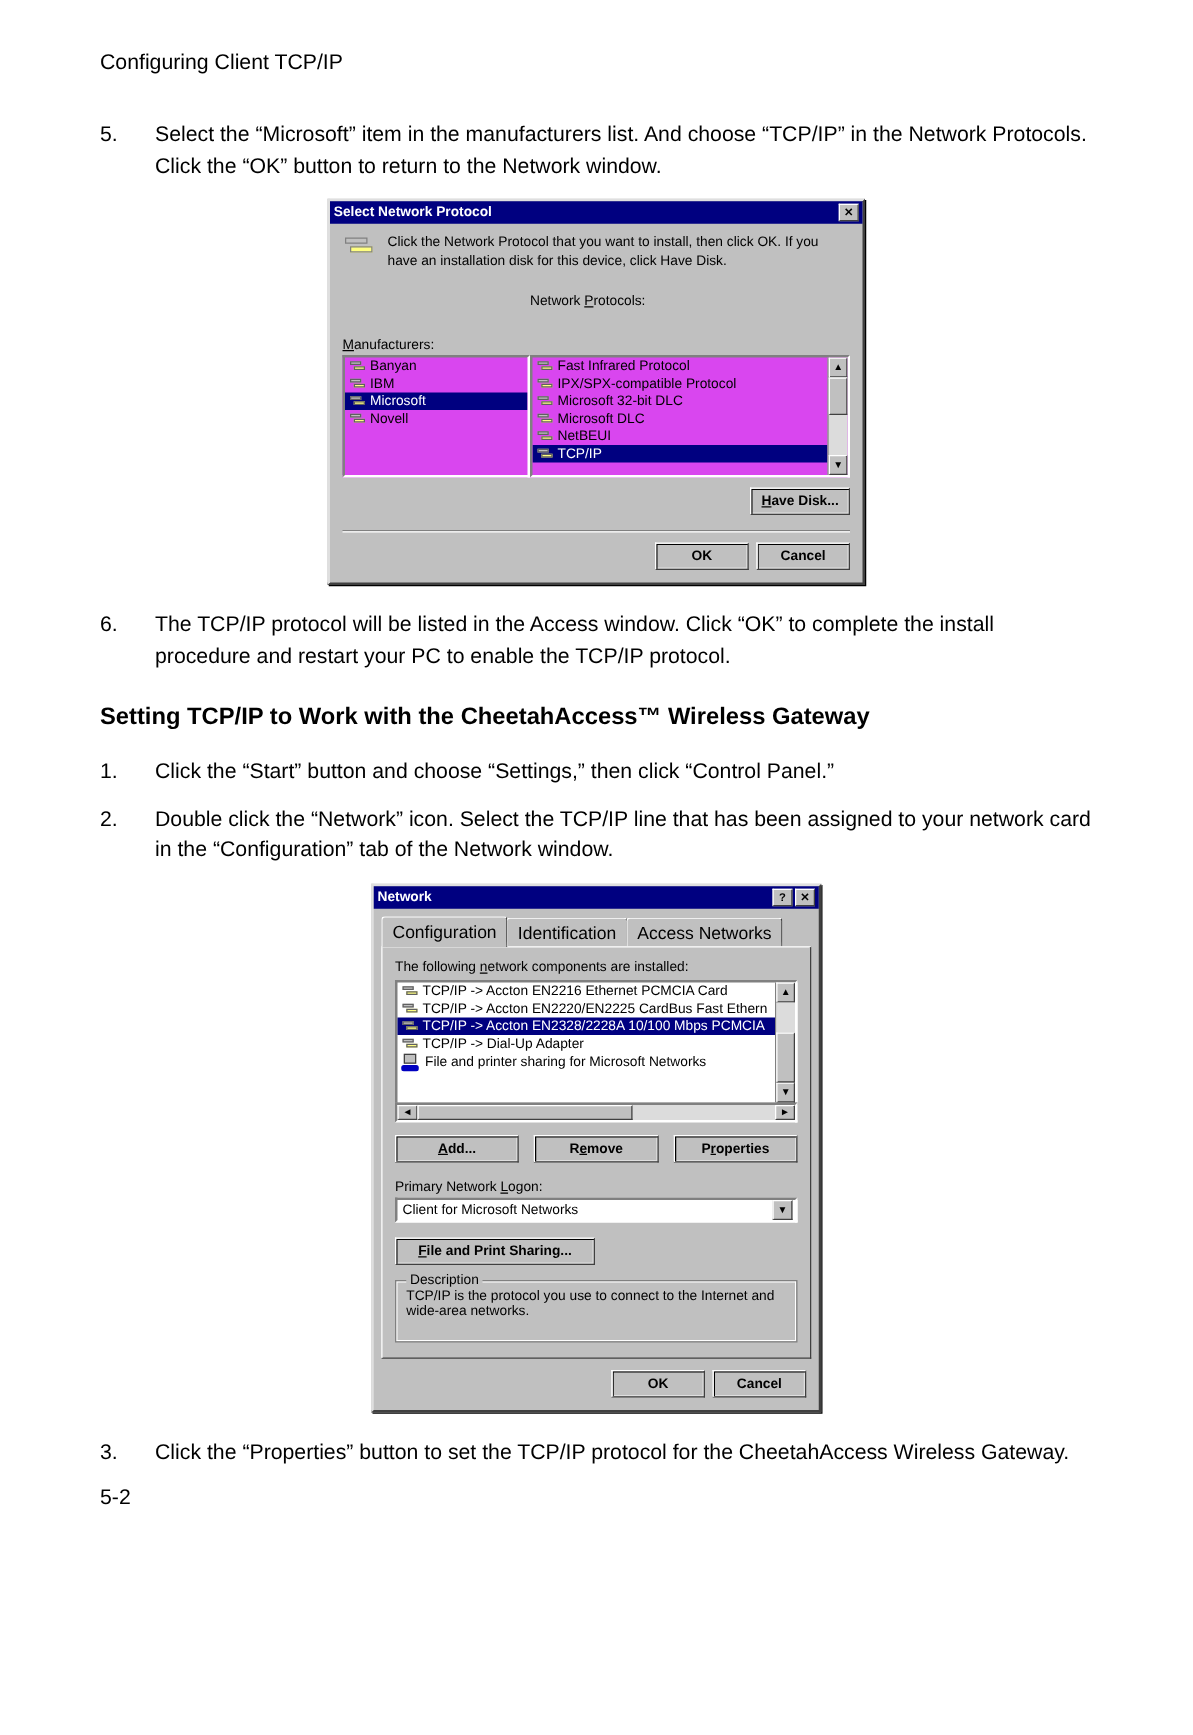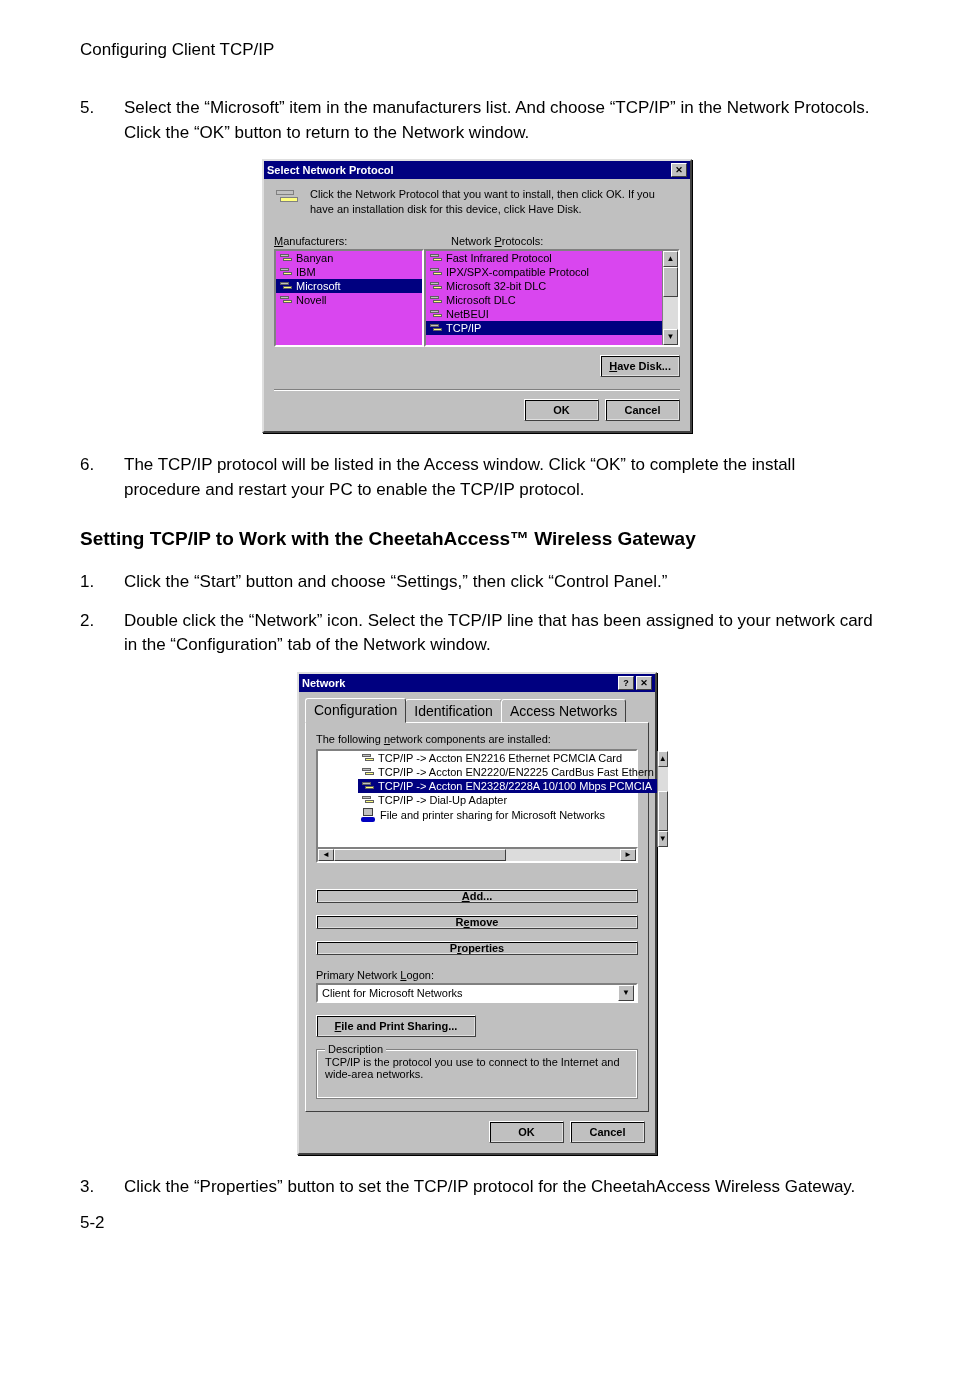--- a/index.html
+++ b/index.html
@@ -78,21 +78,21 @@
   }
   .dlg-body { padding: 8px 10px 10px 10px; }
   .intro-row { display: flex; align-items: flex-start; gap: 10px; margin-bottom: 18px; }
   .proto-icon {
     width: 26px; height: 20px; position: relative; flex-shrink: 0;
   }
   .proto-icon .bar1 { position:absolute; top:3px; left:2px; width:18px; height:5px; background:#c0c0c0; border:1px solid #808080; }
   .proto-icon .bar2 { position:absolute; top:10px; left:6px; width:18px; height:5px; background:#ffff80; border:1px solid #808080; }
   .intro-text { line-height: 1.35; }
   .columns-labels { display:flex; margin-bottom: 2px; }
-  .col-label-left { width: 177px; }
+  .col-label-left { width: 150px; margin-top: 35px; }
   .col-label-right { flex:1; }
   .u { text-decoration: underline; }
   .two-lists { display:flex; gap: 0; }
   .listbox {
     background:#d946ef;
     border: 2px solid;
     border-color: #808080 #fff #fff #808080;
     height: 98px;
     overflow: hidden;
     position: relative;
@@ -152,33 +152,33 @@
   .tab.active { border-bottom-color:#c0c0c0; z-index:2; padding-bottom:4px; }
   .tab-panel {
     margin:0 6px 6px 6px;
     border:1px solid; border-color:#fff #404040 #404040 #fff;
     padding:10px 10px 12px 10px;
     position:relative; top:-1px; background:#c0c0c0;
   }
   .components-box {
     background:#fff;
     border:2px solid; border-color:#808080 #fff #fff #808080;
-    height:100px; display:flex;padding-left:40px;
+    height:100px; display:flex;
   }
   .hscroll {
     height:16px; background:#c0c0c0;
     border:2px solid; border-color:#808080 #fff #fff #808080;
     display:flex; margin-top:-2px;
   }
   .hsb-btn { width:16px; background:#c0c0c0; border:1px solid; border-color:#fff #404040 #404040 #fff;
     display:flex;align-items:center;justify-content:center; font-size:8px;}
   .hsb-track { flex:1; background:#dcdcdc; position:relative;}
   .hsb-thumb { position:absolute; top:0; bottom:0; left:0; width:60%;
     background:#c0c0c0; border:1px solid; border-color:#fff #404040 #404040 #fff;}
-  .btn-row3 { display:flex; gap:12px; margin-top:26px;flex-direction:column; }
+  .btn-row3 { display:flex; gap:12px; margin-top:10px; }
   .btn-row3 .win-btn { flex:1; min-width:0; }
   .label-small { margin-top:14px; margin-bottom:2px; }
   .dropdown {
     background:#fff; border:2px solid; border-color:#808080 #fff #fff #808080;
     height:20px; display:flex; align-items:center; padding:0 2px;
   }
   .dropdown .dd-text { flex:1; padding-left:2px; }
   .dd-btn {
     width:16px; height:16px; background:#c0c0c0;
     border:1px solid; border-color:#fff #404040 #404040 #fff;

